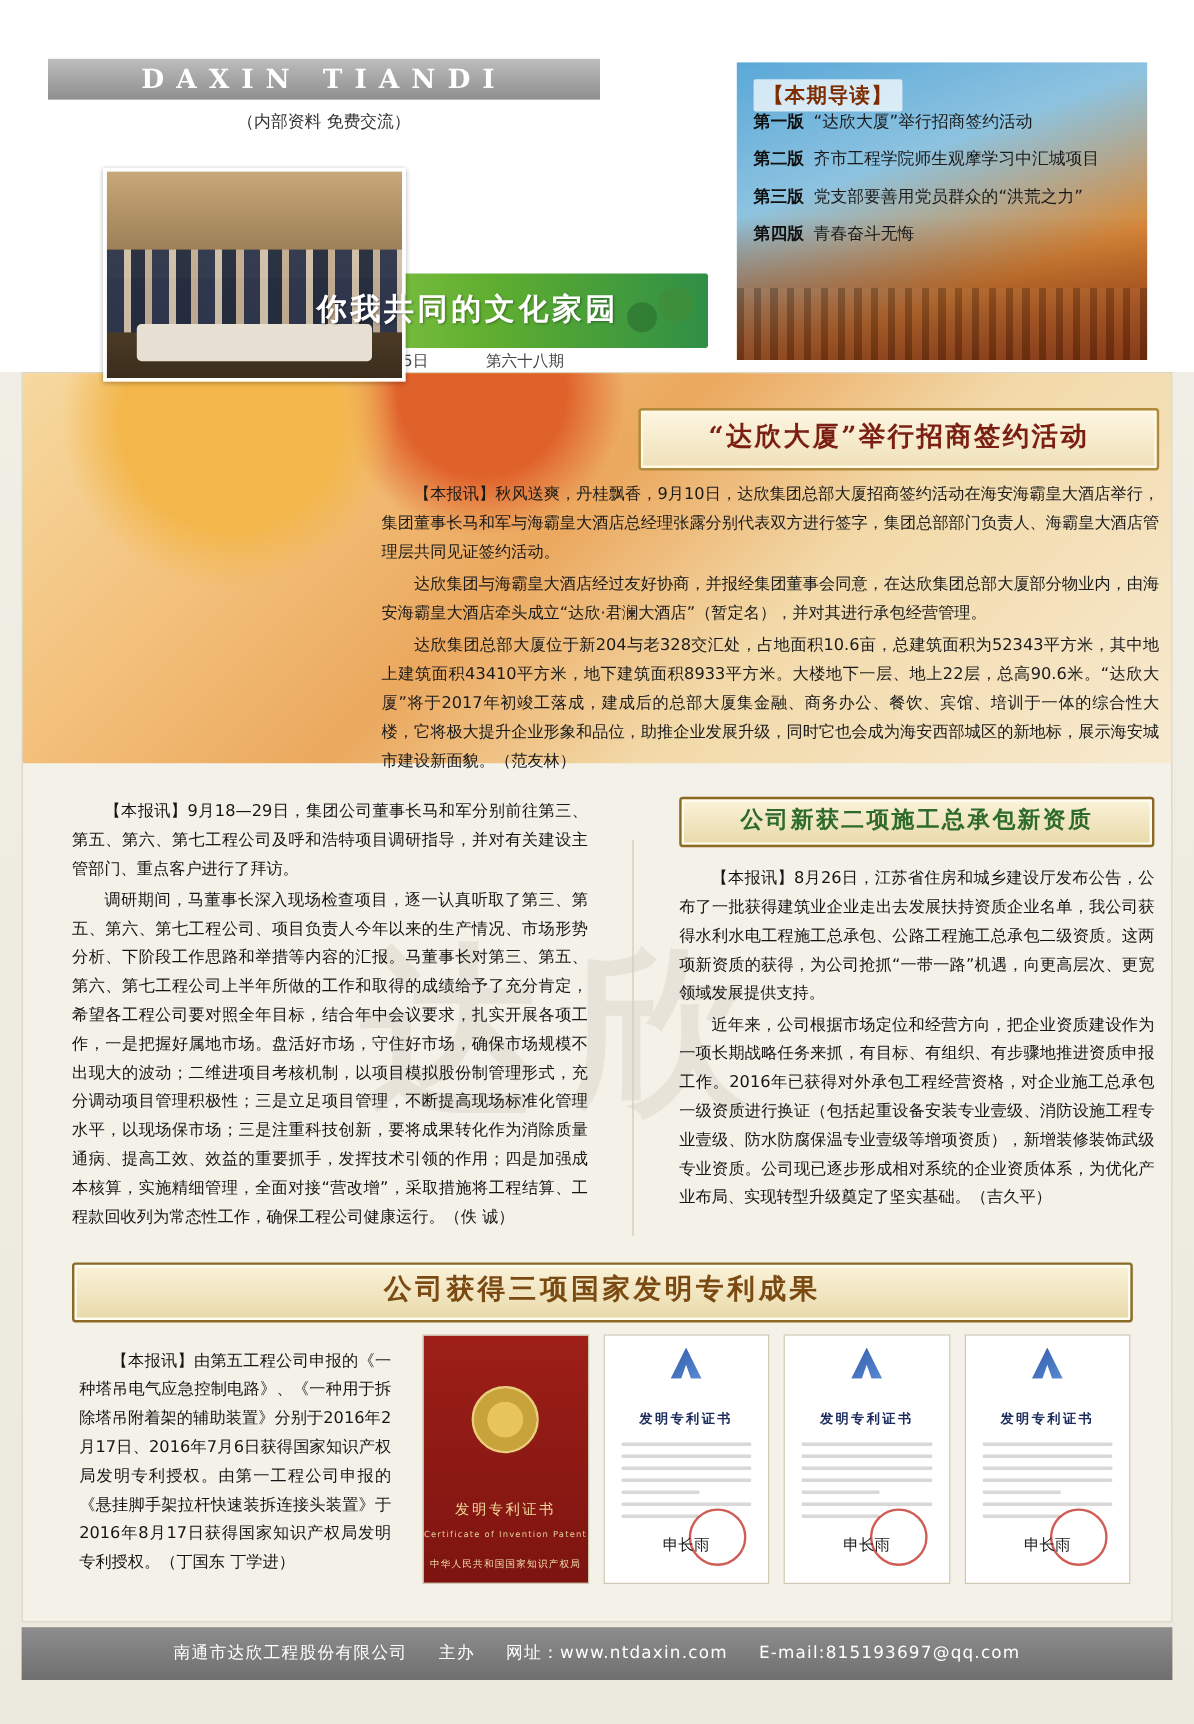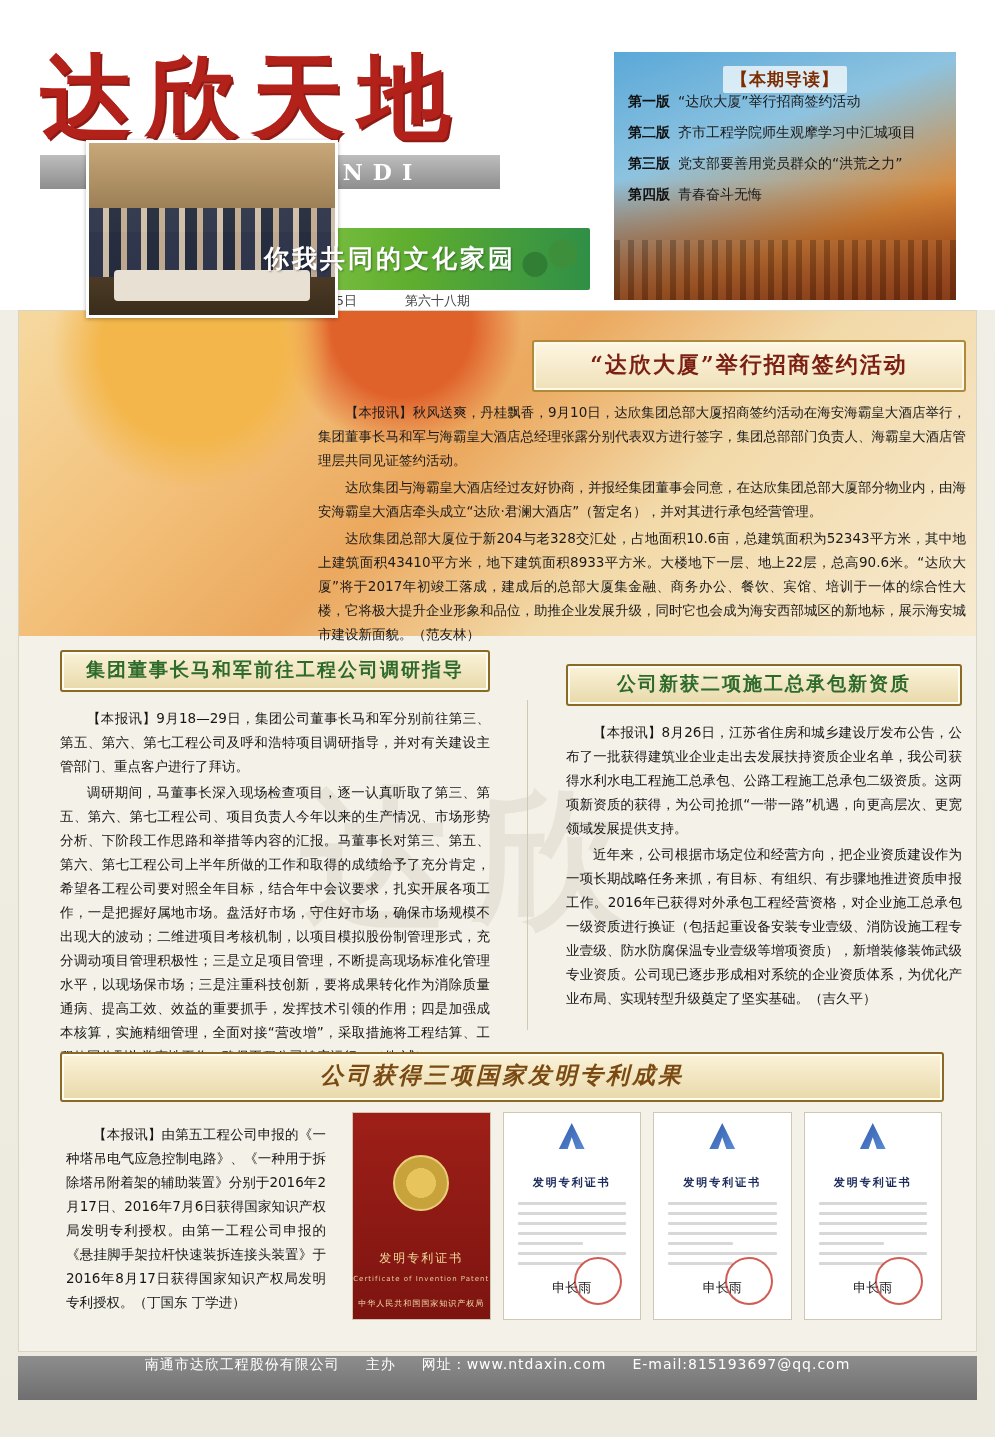--- a/index.html
+++ b/index.html
@@ -81,21 +81,21 @@
   }
   .toc:before{
     content:"";position:absolute;left:0;bottom:0;width:342px;height:120px;
     background:linear-gradient(0deg,rgba(110,40,10,.75),rgba(200,120,40,0));
   }
   .toc:after{
     content:"";position:absolute;left:0;bottom:0;width:342px;height:60px;
     background:repeating-linear-gradient(90deg,rgba(0,0,0,.35) 0 6px,rgba(255,255,255,.07) 6px 14px);
     opacity:.6;
   }
-  .toc-inner{position:absolute;left:14px;top:14px;right:14px;bottom:14px;z-index:3;text-align:center;}
+  .toc-inner{position:absolute;left:14px;top:14px;right:14px;bottom:14px;z-index:3;}
   .toc-head{
     display:inline-block;color:#7d2d00;font-weight:bold;font-size:17px;
     background:rgba(255,255,255,.72);padding:2px 8px;border-radius:2px;
     letter-spacing:1px;
   }
   .toc-list{}
   .toc-row{display:flex;align-items:baseline;margin-bottom:13px;font-size:14px;color:#1b1b1b;}
   .toc-no{font-weight:bold;color:#111;margin-right:8px;white-space:nowrap;}
   .toc-txt{color:#1b1b1b;}
 
@@ -162,21 +162,20 @@
   .col-body{margin-top:14px;font-size:13.5px;line-height:24px;color:#151515;text-align:justify;}
   .col-body p{margin:0 0 2px 0;text-indent:2em;}
   .col-divider{position:absolute;left:527px;top:700px;width:1px;height:330px;background:#cfc8b2;}
 
   
   .patent-title{
     position:absolute;left:60px;top:1052px;width:880px;height:46px;
     border:2px solid #8a6a24;border-radius:3px;
     background:linear-gradient(180deg,#fbf3da,#e8d9a9);
     box-shadow:inset 0 0 0 2px #fffdf2;
-    font-style:italic;
   }
   .patent-title span{
     display:block;line-height:42px;text-align:center;color:#7a4a12;
     font-weight:bold;font-size:23px;letter-spacing:3px;
     font-family:"DejaVu Serif","Liberation Serif",serif;
   }
   .patent-text{
     position:absolute;left:62px;top:1118px;width:268px;
     font-size:13.5px;line-height:24px;color:#151515;text-align:justify;
   }
@@ -219,38 +218,37 @@
   }
   .cert .c-sign{
     position:absolute;left:50%;bottom:22px;transform:translateX(-50%);
     font-family:"DejaVu Serif","Liberation Serif",serif;color:#1d1d1d;font-size:13px;
   }
 
   
   .footer{
     position:absolute;left:18px;top:1356px;width:959px;height:44px;
     background:linear-gradient(180deg,#8d8d8d,#6f6f6f);
-    color:#fff;display:flex;align-items:flex-start;justify-content:center;gap:26px;
+    color:#fff;display:flex;align-items:center;justify-content:center;gap:26px;
     font-size:14px;letter-spacing:1px;
   }
   .watermark{
     position:absolute;left:300px;top:760px;width:520px;height:240px;
     font-size:150px;color:rgba(120,110,90,.10);font-weight:bold;
     font-family:"DejaVu Serif","Liberation Serif",serif;
     letter-spacing:24px;pointer-events:none;
   }
 </style>
 </head>
 <body>
 
 <div class="page">
 
   <div class="masthead">
     <div class="mast-left">
-      <div class="logo-title">达欣天地</div>
       <div class="logo-pinyin-wrap">
         <div class="logo-pinyin">DAXIN  TIANDI</div>
       </div>
       <div class="mast-sub">（内部资料  免费交流）</div>
     </div>
 
     <div class="mast-mid">
       <div class="tri-logo">
         <div class="tri"></div>
           <div class="tri2"></div>
@@ -311,23 +309,20 @@
     <p>【本报讯】秋风送爽，丹桂飘香，9月10日，达欣集团总部大厦招商签约活动在海安海霸皇大酒店举行，集团董事长马和军与海霸皇大酒店总经理张露分别代表双方进行签字，集团总部部门负责人、海霸皇大酒店管理层共同见证签约活动。</p>
     <p>达欣集团与海霸皇大酒店经过友好协商，并报经集团董事会同意，在达欣集团总部大厦部分物业内，由海安海霸皇大酒店牵头成立“达欣·君澜大酒店”（暂定名），并对其进行承包经营管理。</p>
     <p>达欣集团总部大厦位于新204与老328交汇处，占地面积10.6亩，总建筑面积为52343平方米，其中地上建筑面积43410平方米，地下建筑面积8933平方米。大楼地下一层、地上22层，总高90.6米。“达欣大厦”将于2017年初竣工落成，建成后的总部大厦集金融、商务办公、餐饮、宾馆、培训于一体的综合性大楼，它将极大提升企业形象和品位，助推企业发展升级，同时它也会成为海安西部城区的新地标，展示海安城市建设新面貌。（范友林）</p>
   </div>
 
   <div class="watermark">达欣</div>
 
   <div class="col-divider"></div>
 
   <div class="col-left">
-    <div class="sec-title">
-      <span>集团董事长马和军前往工程公司调研指导</span>
-    </div>
     <div class="col-body">
       <p>【本报讯】9月18—29日，集团公司董事长马和军分别前往第三、第五、第六、第七工程公司及呼和浩特项目调研指导，并对有关建设主管部门、重点客户进行了拜访。</p>
       <p>调研期间，马董事长深入现场检查项目，逐一认真听取了第三、第五、第六、第七工程公司、项目负责人今年以来的生产情况、市场形势分析、下阶段工作思路和举措等内容的汇报。马董事长对第三、第五、第六、第七工程公司上半年所做的工作和取得的成绩给予了充分肯定，希望各工程公司要对照全年目标，结合年中会议要求，扎实开展各项工作，一是把握好属地市场。盘活好市场，守住好市场，确保市场规模不出现大的波动；二维进项目考核机制，以项目模拟股份制管理形式，充分调动项目管理积极性；三是立足项目管理，不断提高现场标准化管理水平，以现场保市场；三是注重科技创新，要将成果转化作为消除质量通病、提高工效、效益的重要抓手，发挥技术引领的作用；四是加强成本核算，实施精细管理，全面对接“营改增”，采取措施将工程结算、工程款回收列为常态性工作，确保工程公司健康运行。（佚 诚）</p>
     </div>
   </div>
 
   <div class="col-right">
     <div class="sec-title">
       <span>公司新获二项施工总承包新资质</span>
     </div>

